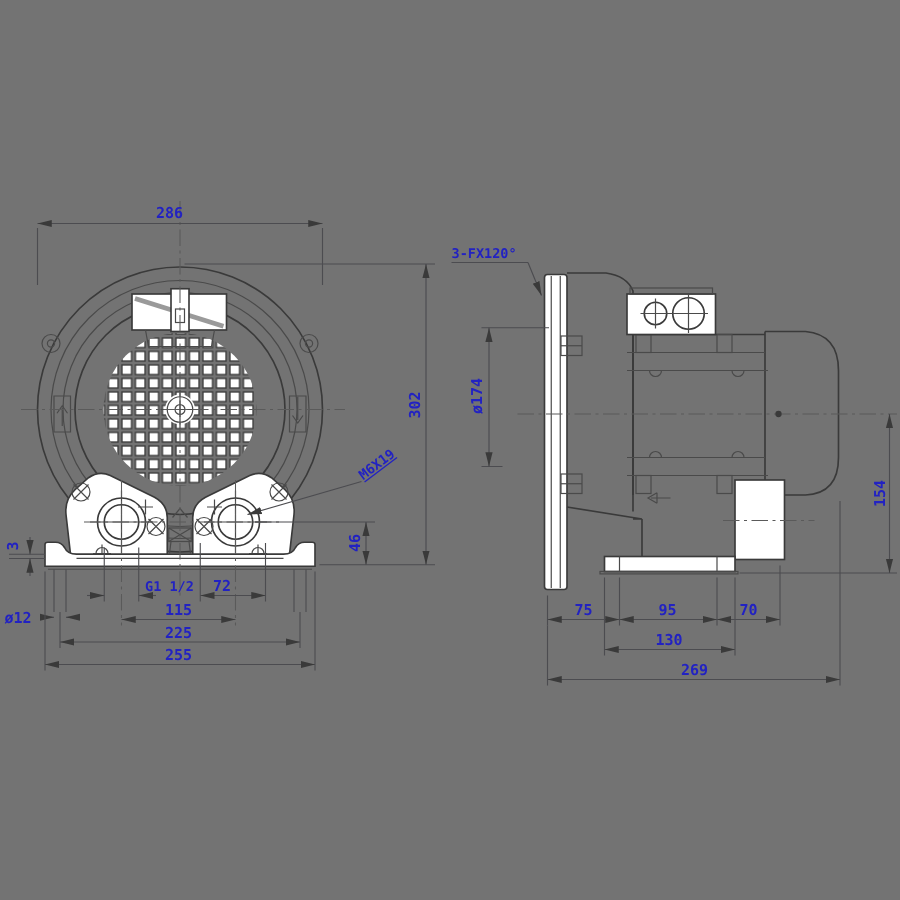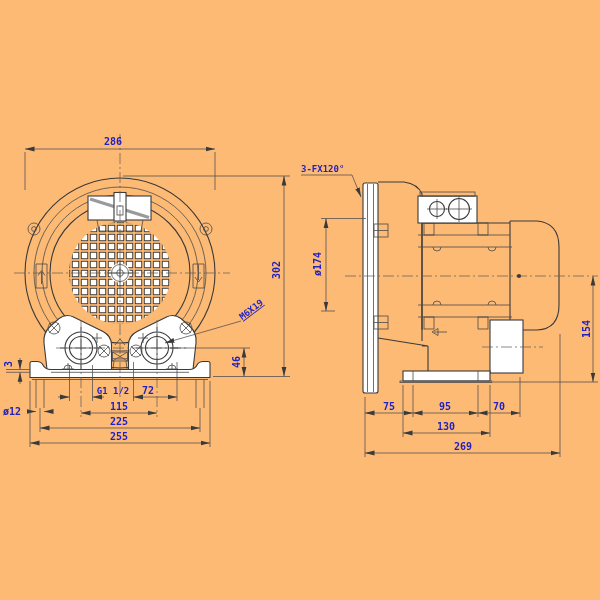--- a/index.html
+++ b/index.html
@@ -1,16 +1,16 @@
 <!DOCTYPE html>
 <html><head>
 <meta charset="utf-8">
 <style>
   html,body{margin:0;padding:0;background:#ffffff;}
-  .stage{position:relative;width:600px;height:600px;background:#fdba74;overflow:hidden;}
+  .stage{position:relative;width:600px;height:600px;background:#737373;overflow:hidden;}
   svg{display:block;}
   .outline{stroke:#3a3a3a;stroke-width:1.1;fill:none;}
   .outline-f{stroke:#3a3a3a;stroke-width:1.1;fill:#ffffff;}
   .thin{stroke:#4a4a4a;stroke-width:0.8;fill:none;}
   .dimline{stroke:#4c4c50;stroke-width:0.75;fill:none;}
   .centerline{stroke:#5a5a5a;stroke-width:0.7;fill:none;stroke-dasharray:11 3 2 3;}
   .dimtext{font-family:"DejaVu Sans Mono",monospace;font-size:10px;font-weight:bold;fill:#2222c2;}
   .dimtext-s{font-family:"DejaVu Sans Mono",monospace;font-size:9px;font-weight:bold;fill:#2222c2;}
   .plate{stroke:#9a9a9a;stroke-width:3.2;fill:none;}
 </style>

